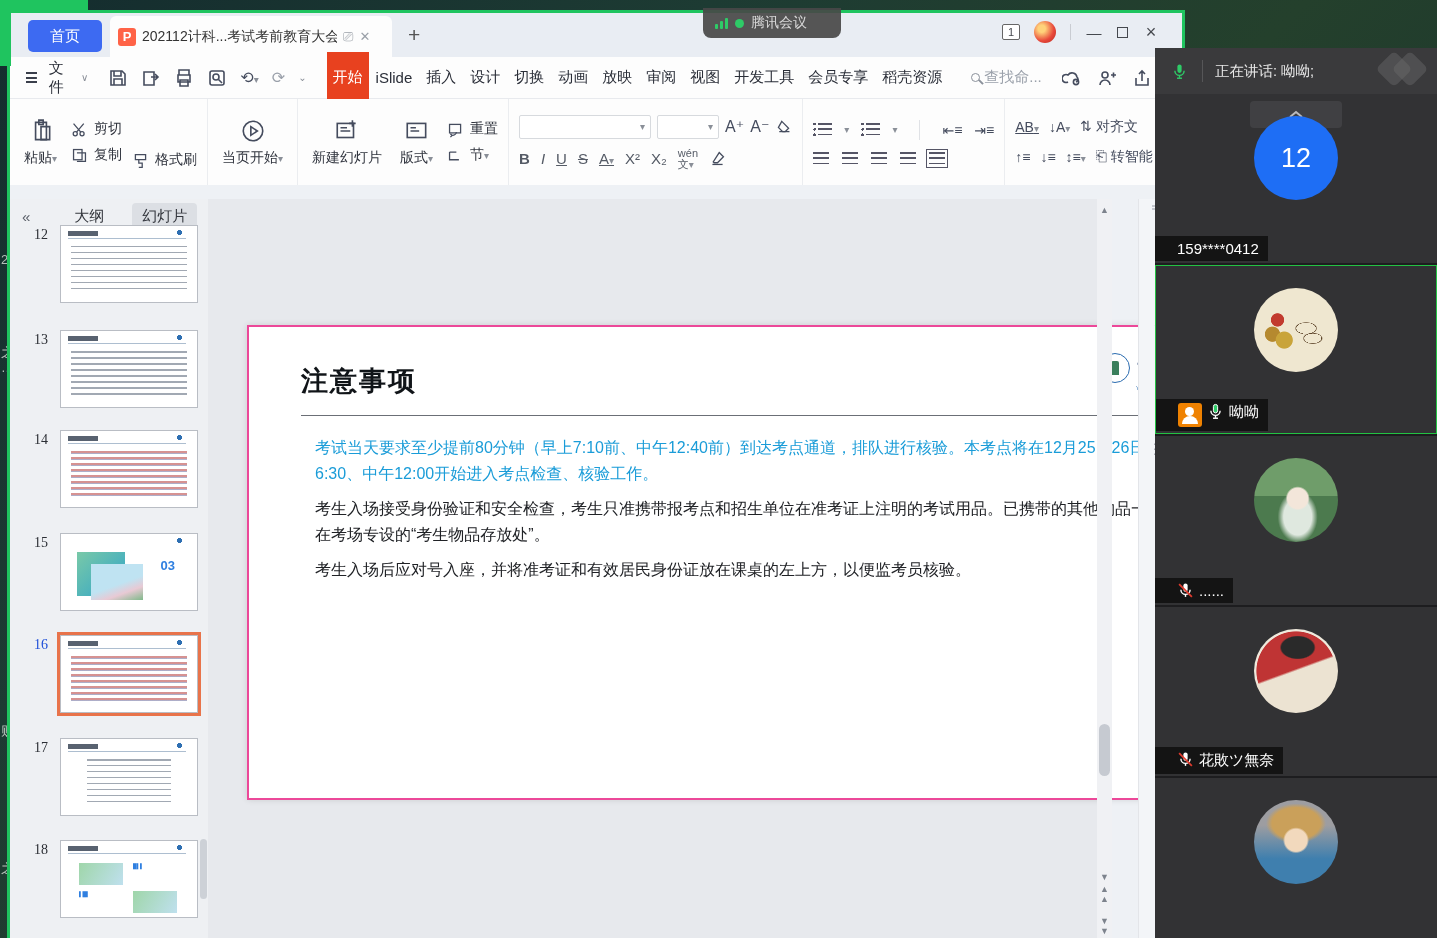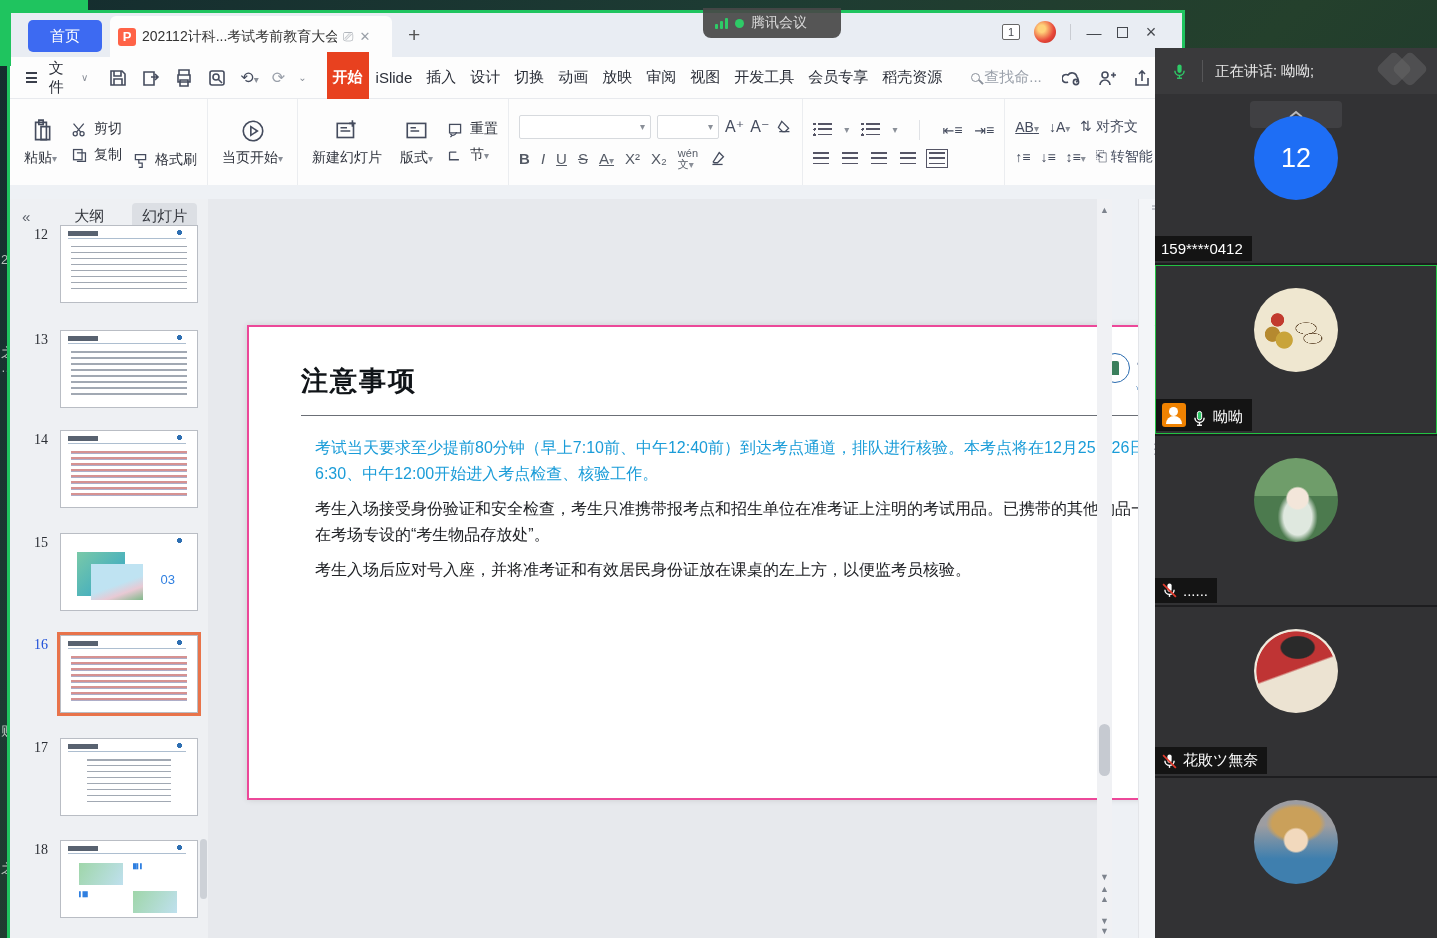--- a/index.html
+++ b/index.html
@@ -50,21 +50,21 @@
     display:flex; align-items:center; font-size:15px; color:#2a2e38; border-bottom:1px solid #e8eaee;}
   .menubar .grp { display:flex; align-items:center; gap:12px; }
   .hamb { width:16px; height:11px; border-top:2px solid #3a3f4b; border-bottom:2px solid #3a3f4b;
     background:linear-gradient(#3a3f4b,#3a3f4b) center/100% 2px no-repeat; margin-left:16px;}
   .chev { font-size:10px; color:#8a8f98; }
   .qicon { width:20px; height:20px; }
   .qicon svg { width:100%; height:100%; stroke:#454c5e; fill:none; stroke-width:1.6; }
   .vsep { width:1px; height:20px; background:#e0e2e6; margin:0 10px; }
   .rtabs { display:flex; align-items:center; gap:0; }
   .rtab { padding:4px 7px; white-space:nowrap; }
-  .rtab.active { background:#e8411f; color:#fff; font-weight:bold; padding:16px 6px;}
+  .rtab.active { background:#e8411f; color:#fff; font-weight:normal; padding:16px 6px;}
   .findbox { display:flex; align-items:center; gap:4px; color:#9aa0aa; margin-left:22px; white-space:nowrap;}
   .mag { width:9px; height:9px; border:1.6px solid #8b919b; border-radius:50%; position:relative; }
   .mag::after { content:""; position:absolute; width:6px; height:1.8px; background:#8b919b;
     transform:rotate(45deg); right:-5px; bottom:-2px; }
   .micon { color:#454c5e; font-size:16px; }
 
   
   .ribbon { position:absolute; left:0; top:86px; width:100%; height:86px; background:#fdfdfd;
     display:flex; align-items:stretch; color:#30343e; font-size:14px; }
   .rg { display:flex; align-items:center; padding:0 10px; border-right:1px solid #ebedf0; gap:10px;}
@@ -110,21 +110,21 @@
     background:radial-gradient(circle 2.5px at 2.5px 2.5px,#2e6fb2 95%,transparent), linear-gradient(#0000,#0000);
   }
   .t-lines { position:absolute; left:10px; right:10px; top:20px; bottom:8px;
     background:repeating-linear-gradient(#8a93a0 0 1.5px, transparent 1.5px 6px); opacity:.8;}
   .t-lines.red { background:repeating-linear-gradient(#c77 0 1.5px, #99b 1.5px 3px, transparent 3px 6px); }
   .t-lines.center { left:26px; right:26px; }
   .t-img1 { position:absolute; left:16px; top:18px; width:48px; height:44px;
     background:linear-gradient(135deg,#79c9a8,#2ea3c9); }
   .t-img2 { position:absolute; left:30px; top:30px; width:52px; height:36px;
     background:linear-gradient(160deg,#bfe3f2 55%,#e8c9d4 75%,#7fb98a); }
-  .t-03 { position:absolute; right:22px; top:38px; color:#2f7fe0; font-weight:normal; font-size:13px; }
+  .t-03 { position:absolute; right:22px; top:24px; color:#2f7fe0; font-weight:bold; font-size:13px; }
   .t-box { position:absolute; width:44px; height:22px; background:linear-gradient(120deg,#9fd6a9,#bfe0ee); }
   .t-box.b2 { background:none; } .t-box small { display:block; color:#2f7fe0; font-size:5px; }
   .sb-scroll { position:absolute; right:1px; top:640px; width:7px; height:60px; background:#cdd1d7; border-radius:4px;}
 
   
   .canvas { position:absolute; left:198px; top:186px; right:85px; bottom:0; background:#e7e9ed; }
   .slide { position:absolute; left:237px; top:312px; width:1001px; height:475px; background:#fff;
     border:2px solid #ec4899; box-shadow:0 0 6px rgba(0,0,0,.12); }
   .s-title { position:absolute; left:52px; top:36px; font-size:27px; font-weight:bold; color:#101418;
     letter-spacing:2px; }
@@ -182,21 +182,21 @@
   .av-moon { background:
       radial-gradient(ellipse 18px 12px at 52% 22%, #2a2a2a 90%, transparent),
       linear-gradient(160deg, transparent 48%, #ece3d2 50%) ,
       radial-gradient(circle 40px at 50% 50%, #bf3434 98%, transparent),
       #efe9dc; }
   .av-hood { background:
       radial-gradient(circle 13px at 50% 48%, #f2d9bd 85%, transparent),
       radial-gradient(ellipse 30px 20px at 50% 28%, #caa05a 80%, transparent),
       linear-gradient(#9d9da1 0 30%, #3f7fae 70%), #8b8b8f; }
   .nametag { position:absolute; left:0; bottom:2px; background:#141414; color:#fff; font-size:15px;
-    display:flex; align-items:flex-end; gap:5px; padding:4px 9px 4px 6px; max-width:96%; white-space:nowrap;}
+    display:flex; align-items:flex-start; gap:5px; padding:4px 9px 4px 22px; max-width:96%; white-space:nowrap;}
   .hostbadge { width:24px; height:24px; background:#ef8201; border-radius:3px; position:relative; flex:none;}
   .hostbadge::before { content:""; position:absolute; left:7px; top:4px; width:9px; height:9px;
     border-radius:50%; background:#fff; }
   .hostbadge::after { content:""; position:absolute; left:4px; top:13px; width:16px; height:8px;
     border-radius:8px 8px 0 0; background:#fff; }
   .micsvg { width:17px; height:17px; flex:none; }
   .scrollpill { position:absolute; left:50%; transform:translateX(-50%); width:92px; height:27px;
     background:#404043; border-radius:4px; display:flex; align-items:center; justify-content:center; }
   .scrollpill svg { width:16px; height:9px; stroke:#b9b9bc; stroke-width:2; fill:none; }
   .pill-top { top:7px; }

